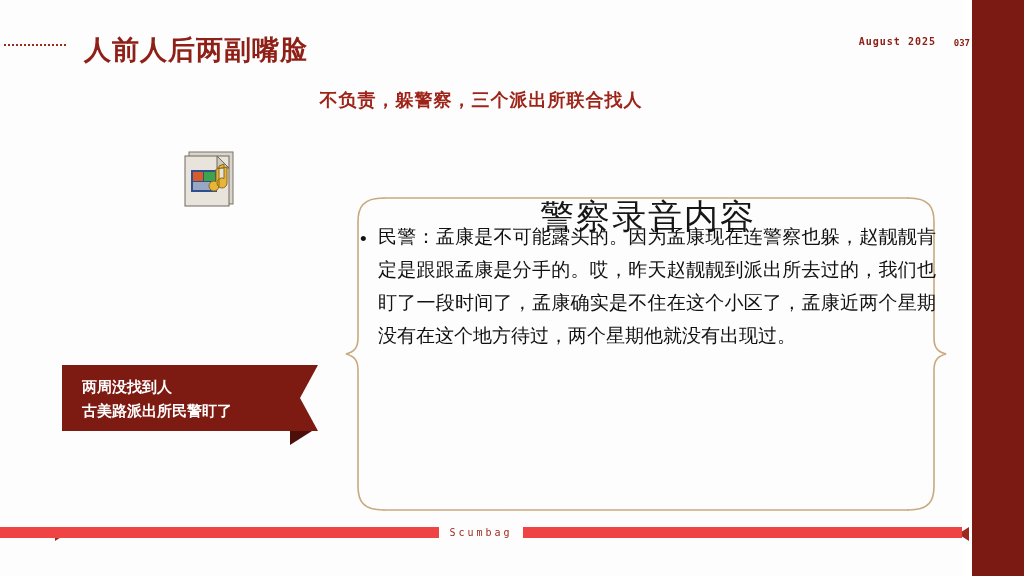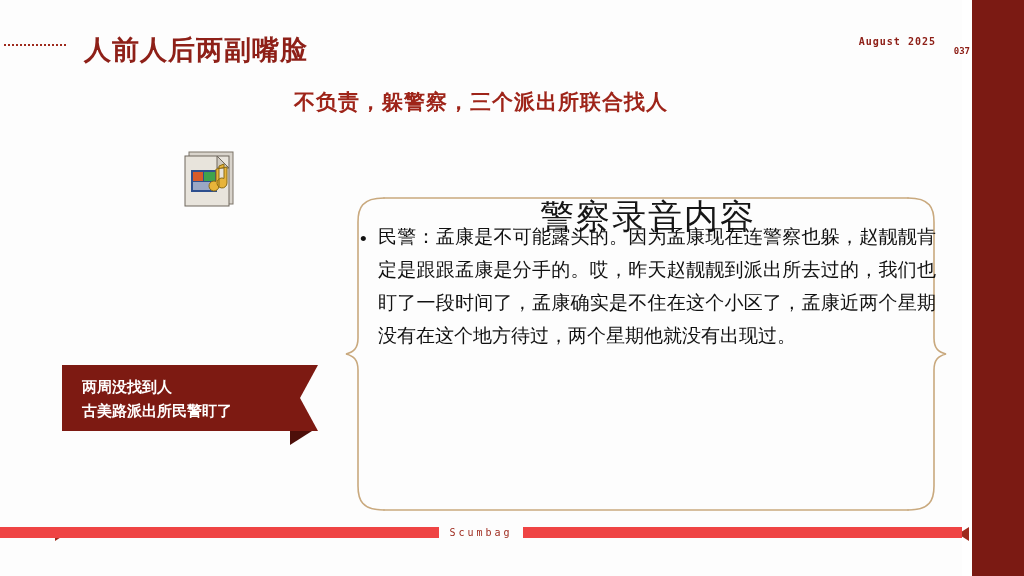--- a/index.html
+++ b/index.html
@@ -35,29 +35,29 @@
     letter-spacing:1px;
   }
 
   .date{
     position:absolute;right:88px;top:36px;
     font-size:10px;color:#8e2018;font-weight:bold;
     font-family:"DejaVu Sans Mono","Liberation Mono",monospace;
     letter-spacing:1px;
   }
   .pagenum{
-    position:absolute;right:54px;top:46px;
+    position:absolute;right:54px;top:38px;
     font-size:9px;color:#8e2018;font-weight:bold;
     font-family:"DejaVu Sans Mono","Liberation Mono",monospace;
     margin-left:38px;
   }
 
   .subtitle{
     position:absolute;left:0;top:88px;width:962px;text-align:center;
-    font-size:21px;color:#9e2419;font-weight:bold;
+    font-size:18px;color:#9e2419;font-weight:bold;
     font-family:"DejaVu Sans","Liberation Sans",sans-serif;
     letter-spacing:1px;
   }
 
   
   .file-block{
     position:absolute;left:60px;top:150px;width:300px;text-align:center;
   }
   .file-icon{
     width:62px;height:60px;margin:0 auto;position:relative;

